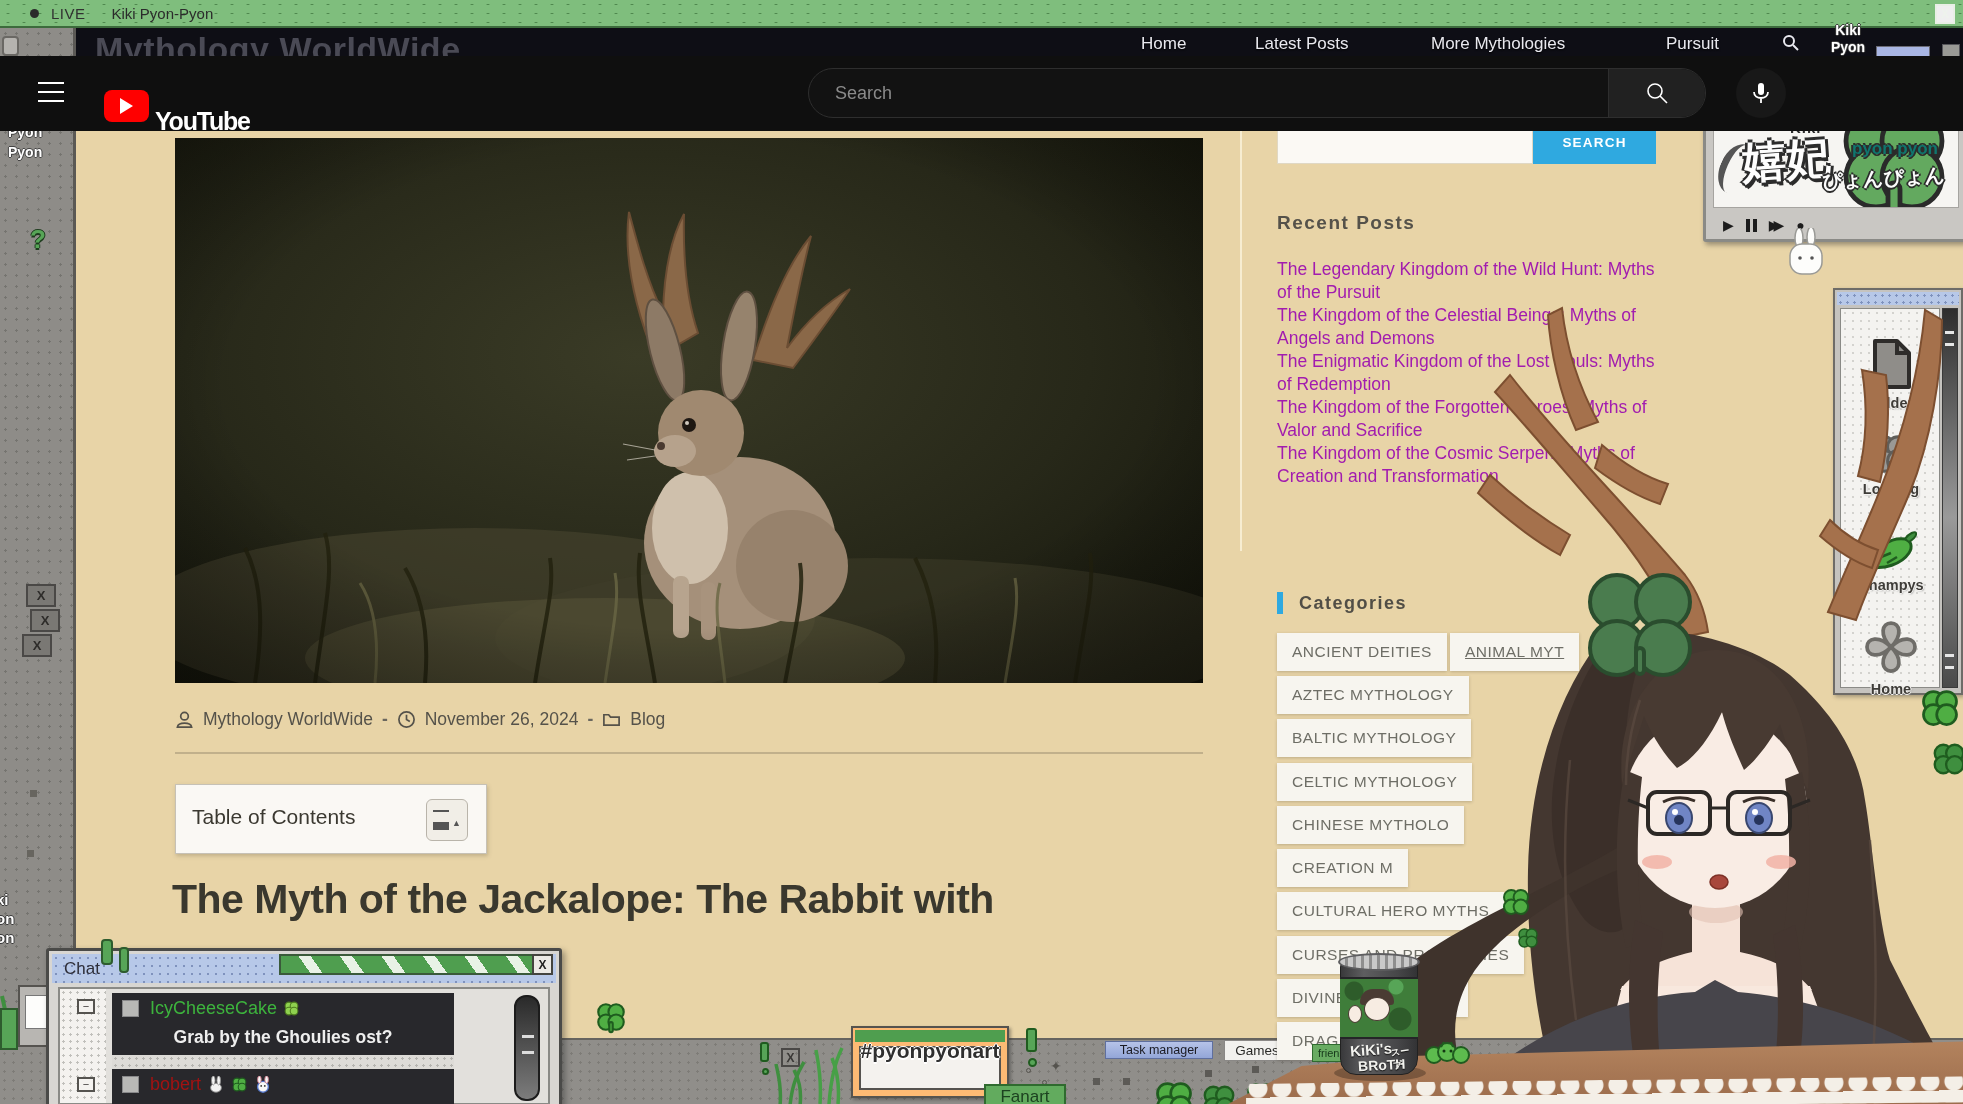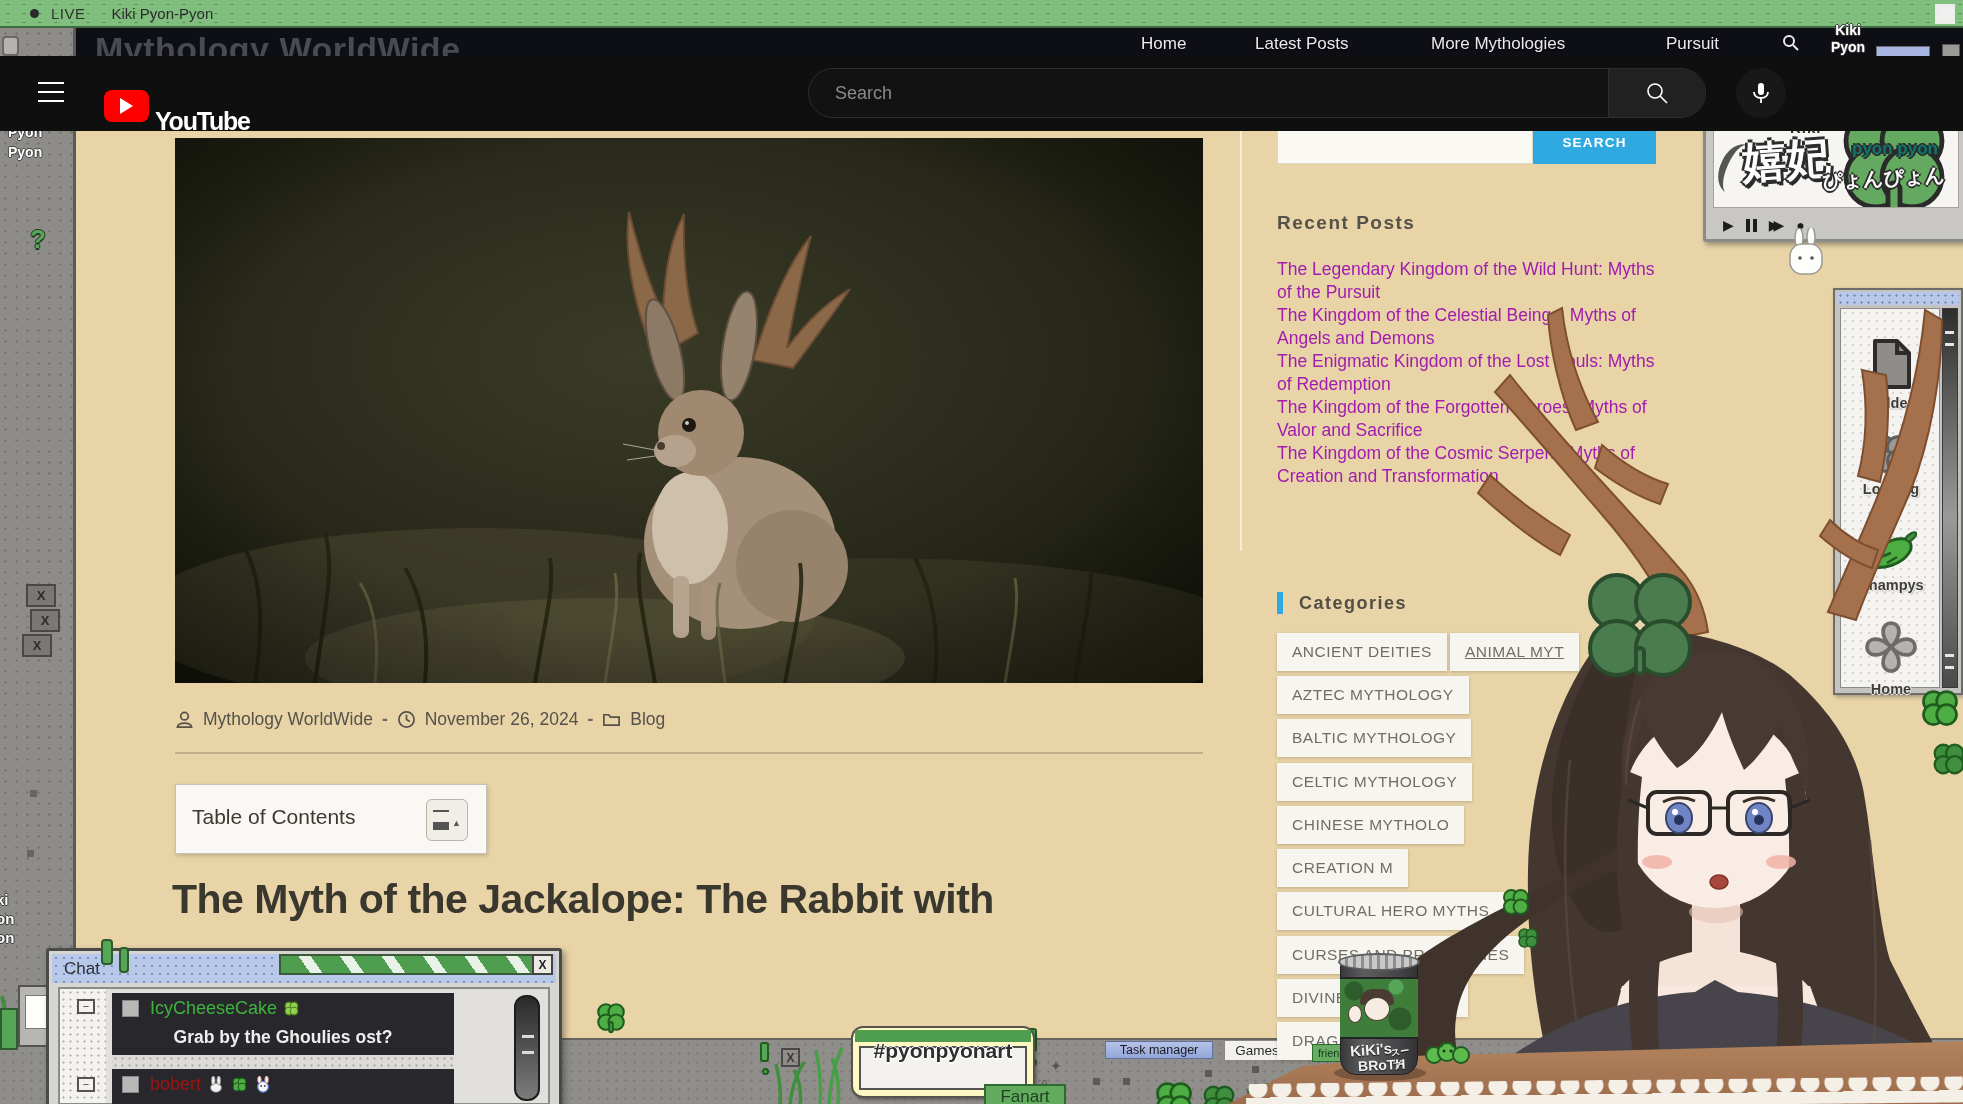--- a/index.html
+++ b/index.html
@@ -81,22 +81,22 @@
   #excl-a{left:760px;top:1042px;width:9px;height:20px;} #excl-a2{left:762px;top:1068px;width:7px;height:7px;border-radius:50%;}
   #excl-b{left:1026px;top:1028px;width:11px;height:24px;} #excl-b2{left:1028px;top:1058px;width:9px;height:9px;border-radius:50%;}
   .tb-grass { position:absolute; z-index:11; }
   #grass1{left:774px;top:1058px;} #grass2{left:814px;top:1044px;}
   .tb-star { position:absolute; z-index:11; color:#55534e; }
   #star1{left:934px;top:1028px;font-size:16px;} #star2{left:1050px;top:1058px;font-size:14px;} #star3{left:1006px;top:1084px;font-size:11px;}
   .tb-dot { position:absolute; width:5px; height:5px; border:1.5px solid #55534e; border-radius:50%; z-index:11; }
   #tdot1{left:1026px;top:1068px;} #tdot2{left:1042px;top:1080px;} #tdot3{left:950px;top:1056px;}
   .tb-sq { position:absolute; width:7px; height:7px; background:#5c5a56; z-index:11; }
   #tsq1{left:1093px;top:1078px;} #tsq2{left:1123px;top:1078px;} #tsq3{left:1205px;top:1070px;} #tsq4{left:1252px;top:1066px;}
-  #hashtag-win { left:851px; top:1026px; width:184px; height:72px; background:#fef9c3; border:2px solid #55534f;
-    border-radius:12px; z-index:12; box-shadow:2px 2px 3px rgba(40,40,40,.4); }
+  #hashtag-win { left:851px; top:1026px; width:158px; height:72px; background:#fdba74; border:2px solid #55534f;
+    border-radius:0; z-index:12; box-shadow:2px 2px 3px rgba(40,40,40,.4); }
   #hashtag-head { position:absolute; left:2px; top:2px; right:2px; height:12px; background:#4f9e4f; }
   #hashtag-body { position:absolute; left:6px; top:18px; right:6px; bottom:6px; background:#f4f2ee; border:2px solid #55534f; }
   #hashtag-text { position:absolute; left:0; right:0; top:11px; text-align:center; font-size:21px; font-weight:bold; color:#2f2f2f;
     text-shadow:-1px 0 #fff,1px 0 #fff,0 -1px #fff,0 2px #fff; }
   #fanart-btn { left:984px; top:1084px; width:82px; height:26px; background:#62ab5e; border:2px solid #2f6b2f; z-index:13;
     color:#1c4220; font-size:17px; display:flex; align-items:center; justify-content:center; }
   #taskman-btn { left:1105px; top:1041px; width:108px; height:18px; background:linear-gradient(#b6c3e8,#93a6d8);
     border:1px solid #5f6f9e; z-index:11; color:#1a1a22; font-size:12.5px; display:flex; align-items:center; justify-content:center; }
   #games-btn { left:1224px; top:1040px; width:66px; height:21px; background:#f2f1ee; border:1px solid #8a8886; z-index:11;
     color:#2a2a28; font-size:13.5px; display:flex; align-items:center; justify-content:center; }

